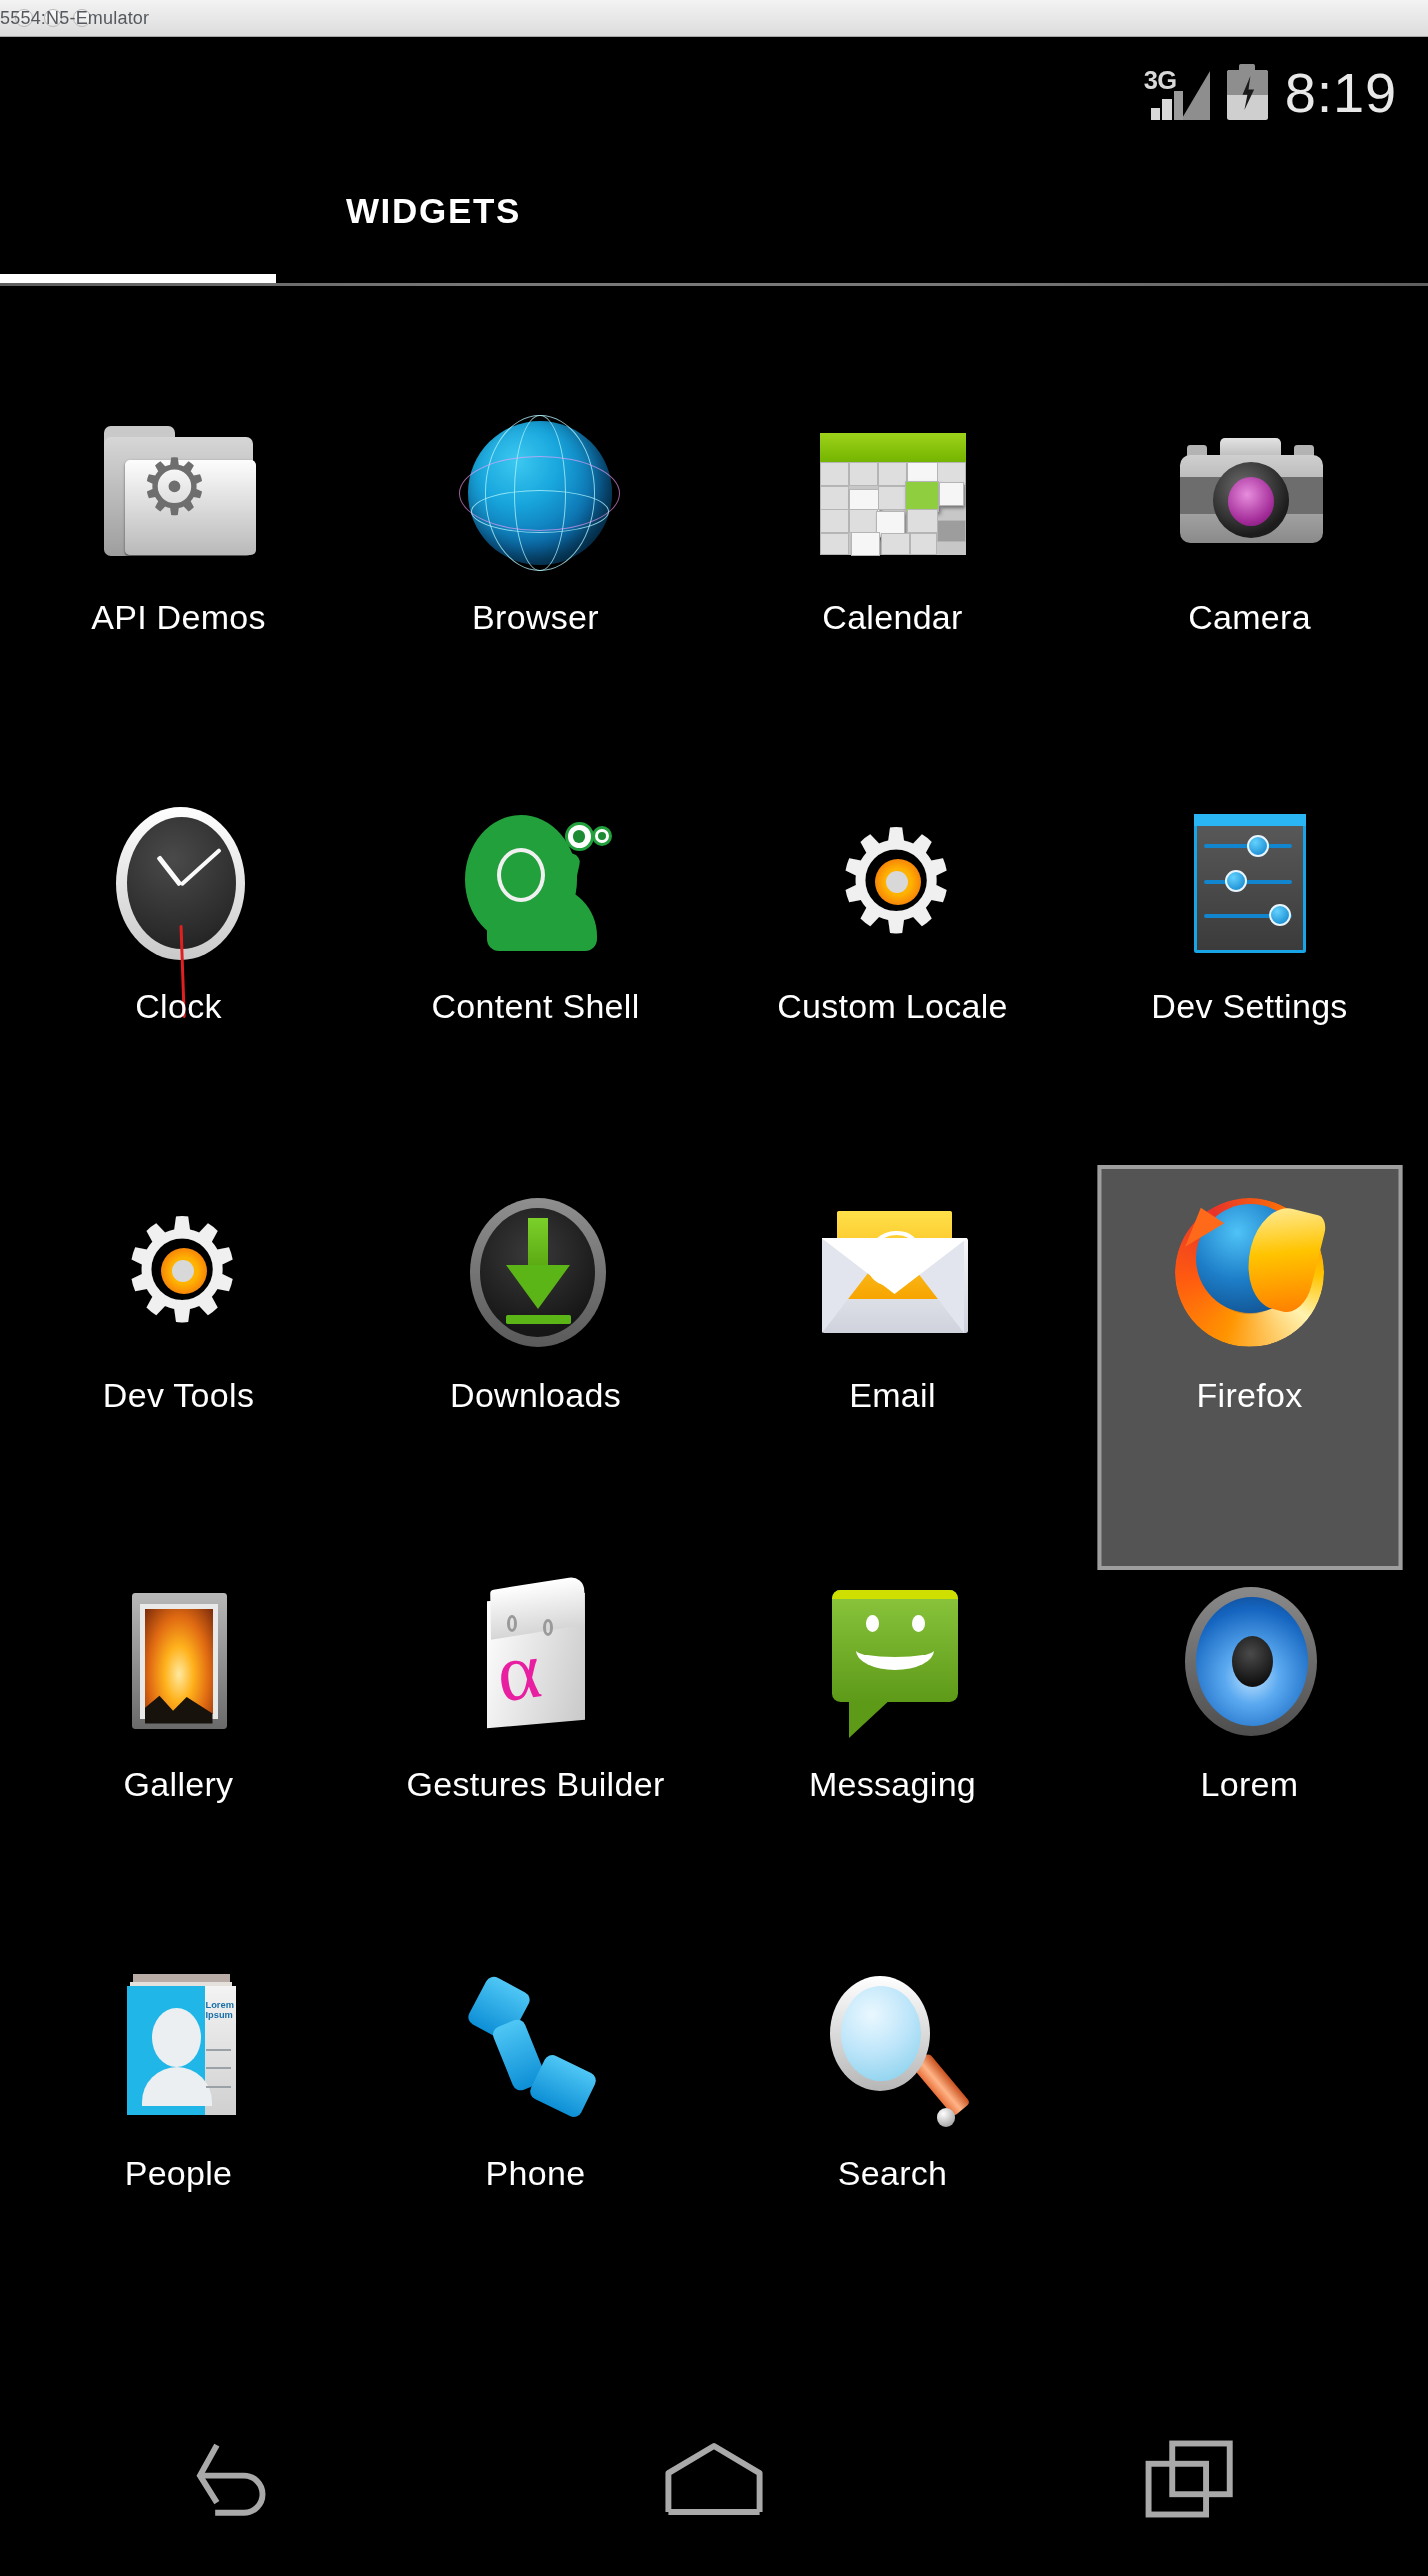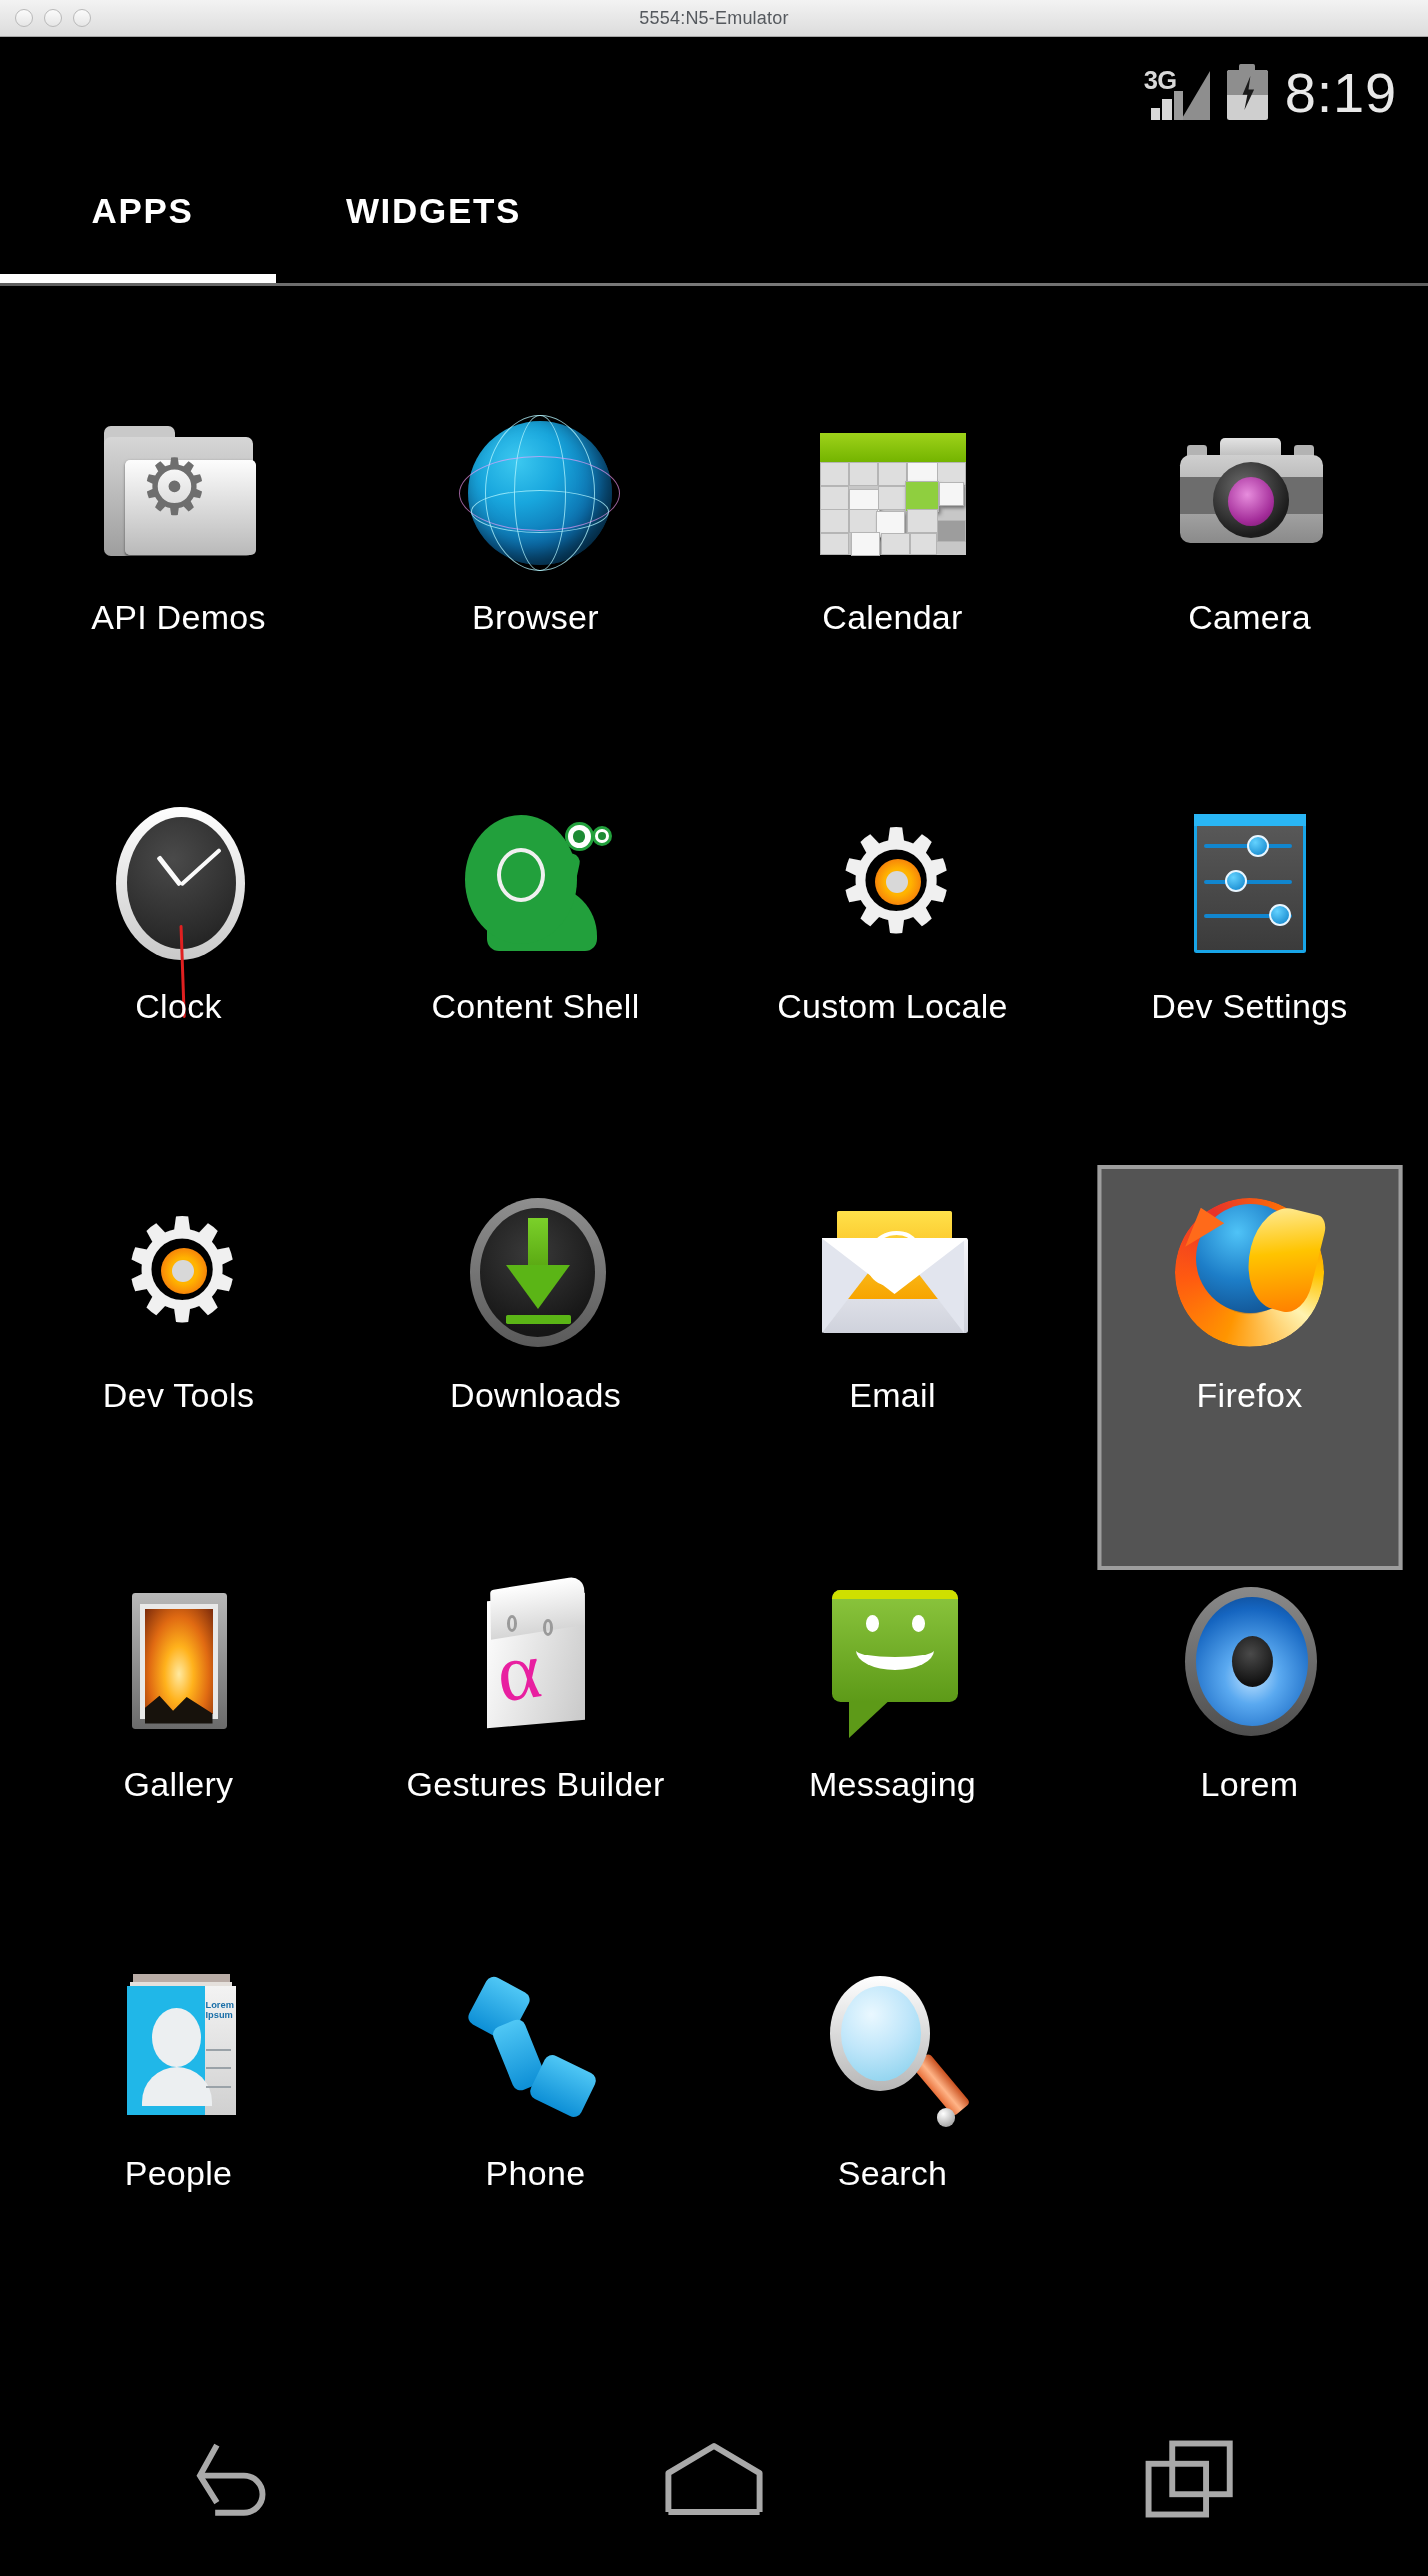--- a/index.html
+++ b/index.html
@@ -10,21 +10,21 @@
   #window-titlebar{
     position:absolute; left:0; top:0; width:1428px; height:37px;
     background:linear-gradient(#f3f3f3,#dcdcdc);
     border-bottom:0.8px solid #a6a6a6;
   }
   #window-controls{ position:absolute; left:15.3px; top:9.3px; display:flex; gap:11px; }
   .win-dot{ width:18px; height:18px; border-radius:50%;
     background:linear-gradient(#fbfbfb,#e6e6e6); border:0.8px solid #b9b9b9; }
   #window-title{
     position:absolute; left:0; top:0; width:1428px; height:37px;
-    line-height:37px; text-align:center; font-size:18px; color:#55595e;
+    line-height:37px; font-size:18px; color:#55595e;
     letter-spacing:0.2px;
   }
 
   
   #device-screen{
     position:absolute; left:0; top:37px; width:1168px; height:2539px; background:#000;
   }
 
   
   #status-bar{
@@ -300,21 +300,20 @@
       <div class="nub"></div>
       <div class="shell">
           <div class="fill"></div>
         </div>
       <div class="bolt"></div>
     </div>
     <div id="status-clock">8:19</div>
   </div>
 
   <div id="tab-bar">
-    <div class="tab" id="tab-apps">APPS</div>
     <div class="tab" id="tab-widgets">WIDGETS</div>
     <div id="tab-underline"></div>
     <div id="tab-divider"></div>
   </div>
 
   <div id="app-grid">
 
     <div class="app-cell">
       <div class="icon-wrap">
         <div class="folder-tab"></div>

